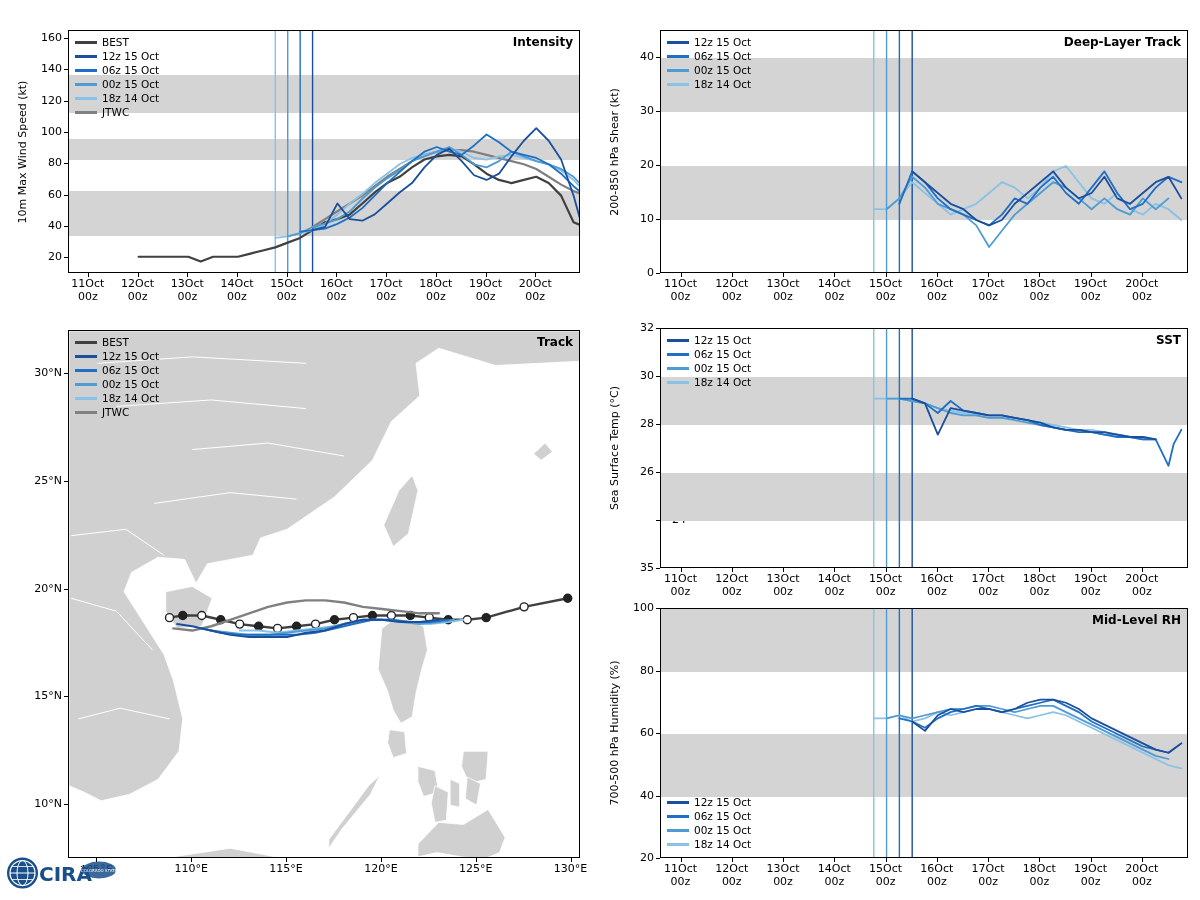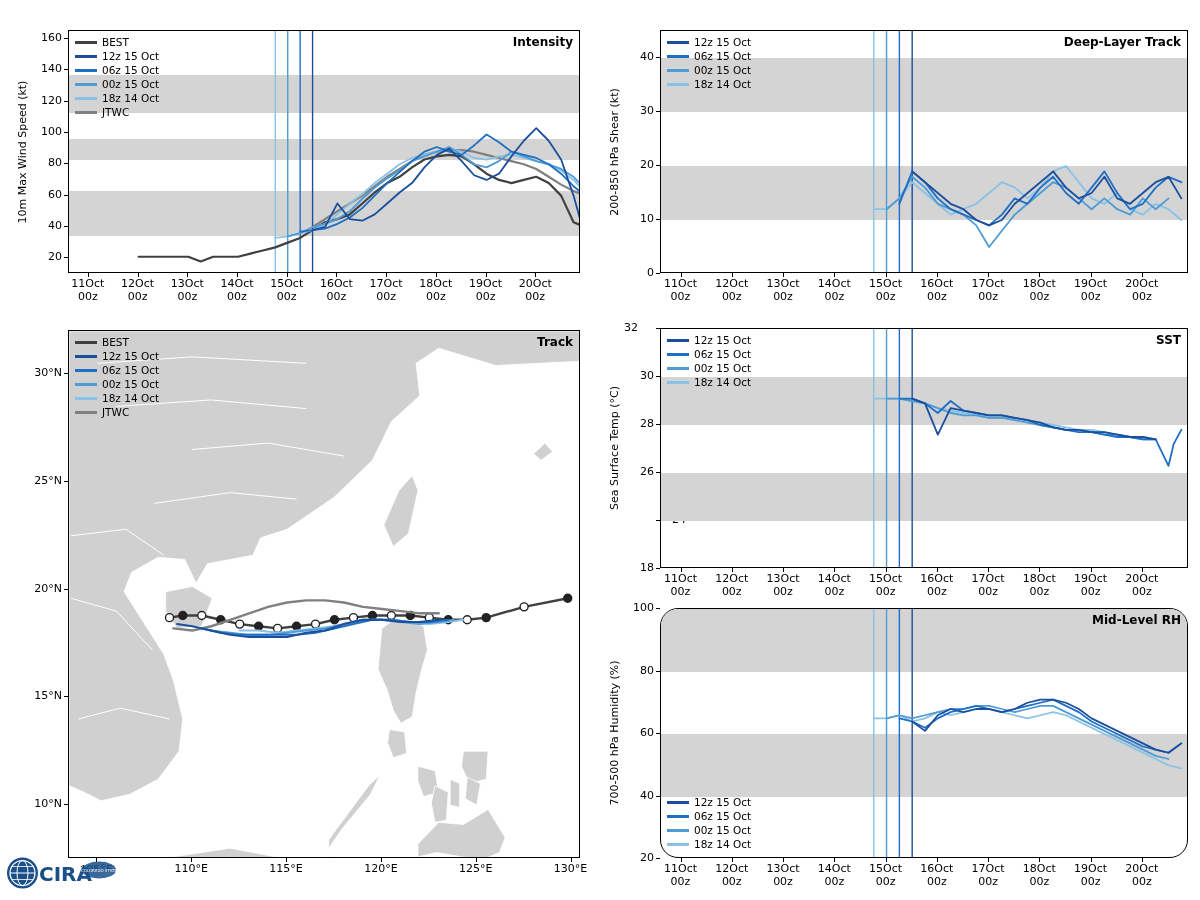--- a/index.html
+++ b/index.html
@@ -284,31 +284,31 @@
             <div class="legend-row">
               <span class="legend-swatch" style="background: rgb(79, 155, 212);"></span>
               <span>00z 15 Oct</span>
             </div>
             <div class="legend-row">
               <span class="legend-swatch" style="background: rgb(137, 194, 230);"></span>
               <span>18z 14 Oct</span>
             </div>
           </div>
         </div>
-        <div class="ytick" style="left: 616px; top: 561px; width: 38px;">18</div>
+        <div class="ytick" style="left: 616px; top: 561px; width: 38px;">35</div>
         <div class="tickmark" style="left: 656px; top: 568px; width: 4px; height: 1px;"></div>
         <div class="ytick" style="left: 648px; top: 513px; width: 38px;">24</div>
         <div class="tickmark" style="left: 656px; top: 520px; width: 4px; height: 1px;"></div>
         <div class="ytick" style="left: 616px; top: 465px; width: 38px;">26</div>
         <div class="tickmark" style="left: 656px; top: 472px; width: 4px; height: 1px;"></div>
         <div class="ytick" style="left: 616px; top: 417px; width: 38px;">28</div>
         <div class="tickmark" style="left: 656px; top: 424px; width: 4px; height: 1px;"></div>
         <div class="ytick" style="left: 616px; top: 369px; width: 38px;">30</div>
         <div class="tickmark" style="left: 656px; top: 376px; width: 4px; height: 1px;"></div>
-        <div class="ytick" style="left: 600px; top: 321px; width: 38px;">32</div>
+        <div class="ytick" style="left: 616px; top: 321px; width: 38px;">32</div>
         <div class="tickmark" style="left: 656px; top: 328px; width: 4px; height: 1px;"></div>
         <div class="ylabel" style="left: 608px; top: 448px; transform: rotate(-90deg) translate(-50%, 0px);">Sea Surface Temp (°C)</div>
         <div class="xtick" style="left: 650.505px; top: 573px; width: 60px;">11Oct<br>00z</div>
         <div class="tickmark" style="left: 680.505px; top: 568px; width: 1px; height: 4px;"></div>
         <div class="xtick" style="left: 701.767px; top: 573px; width: 60px;">12Oct<br>00z</div>
         <div class="tickmark" style="left: 731.767px; top: 568px; width: 1px; height: 4px;"></div>
         <div class="xtick" style="left: 753.029px; top: 573px; width: 60px;">13Oct<br>00z</div>
         <div class="tickmark" style="left: 783.029px; top: 568px; width: 1px; height: 4px;"></div>
         <div class="xtick" style="left: 804.291px; top: 573px; width: 60px;">14Oct<br>00z</div>
         <div class="tickmark" style="left: 834.291px; top: 568px; width: 1px; height: 4px;"></div>
@@ -319,21 +319,21 @@
         <div class="xtick" style="left: 958.078px; top: 573px; width: 60px;">17Oct<br>00z</div>
         <div class="tickmark" style="left: 988.078px; top: 568px; width: 1px; height: 4px;"></div>
         <div class="xtick" style="left: 1009.34px; top: 573px; width: 60px;">18Oct<br>00z</div>
         <div class="tickmark" style="left: 1039.34px; top: 568px; width: 1px; height: 4px;"></div>
         <div class="xtick" style="left: 1060.6px; top: 573px; width: 60px;">19Oct<br>00z</div>
         <div class="tickmark" style="left: 1090.6px; top: 568px; width: 1px; height: 4px;"></div>
         <div class="xtick" style="left: 1111.86px; top: 573px; width: 60px;">20Oct<br>00z</div>
         <div class="tickmark" style="left: 1141.86px; top: 568px; width: 1px; height: 4px;"></div>
       </div>
       <div class="panel" style="left: 0px; top: 0px; width: 1200px; height: 900px; pointer-events: none;">
-        <div class="plotbox" style="left: 660px; top: 608px; width: 528px; height: 250px; border-radius: 18px;">
+        <div class="plotbox" style="left: 660px; top: 608px; width: 528px; height: 250px;">
           <div class="band" style="top: 125px; height: 62.5px;"></div>
           <div class="band" style="top: 0px; height: 62.5px;"></div>
           <svg class="plot" width="528" height="250">
             <line x1="212.73786407766997" y1="0" x2="212.73786407766997" y2="250" stroke="#89c2e6" stroke-width="1.4"></line>
             <line x1="225.55339805825247" y1="0" x2="225.55339805825247" y2="250" stroke="#4f9bd4" stroke-width="1.4"></line>
             <line x1="238.368932038835" y1="0" x2="238.368932038835" y2="250" stroke="#1f6fc4" stroke-width="1.4"></line>
             <line x1="251.1844660194175" y1="0" x2="251.1844660194175" y2="250" stroke="#1b4f9c" stroke-width="1.4"></line>
             <polyline points="212.73786407766997,109.375 225.55339805825247,109.375 238.368932038835,106.25 251.1844660194175,112.5 264.00000000000006,109.375 276.8155339805826,103.125 289.6310679611651,106.25 302.4466019417476,103.125 315.2621359223301,100 328.07766990291265,100 340.8932038834952,103.125 353.70873786407776,106.25 366.5242718446603,109.375 379.33980582524276,106.25 392.1553398058253,103.125 404.9708737864078,106.25 417.78640776699035,112.5 430.6019417475729,118.75 443.41747572815535,125 456.23300970873794,131.25 469.04854368932047,137.5 481.864077669903,143.75 494.6796116504855,150 507.49514563106806,156.25 520.3106796116506,159.375" fill="none" stroke="#89c2e6" stroke-width="1.8" stroke-linejoin="round" stroke-linecap="round"></polyline>
             <polyline points="225.55339805825247,109.375 238.368932038835,106.25 251.1844660194175,109.375 264.00000000000006,106.25 276.8155339805826,103.125 289.6310679611651,100 302.4466019417476,100 315.2621359223301,96.875 328.07766990291265,96.875 340.8932038834952,100 353.70873786407776,103.125 366.5242718446603,100 379.33980582524276,96.875 392.1553398058253,96.875 404.9708737864078,103.125 417.78640776699035,109.375 430.6019417475729,115.625 443.41747572815535,121.875 456.23300970873794,128.125 469.04854368932047,134.375 481.864077669903,140.625 494.6796116504855,146.875 507.49514563106806,150" fill="none" stroke="#4f9bd4" stroke-width="1.8" stroke-linejoin="round" stroke-linecap="round"></polyline>
             <polyline points="238.368932038835,109.375 251.1844660194175,112.5 264.00000000000006,118.75 276.8155339805826,109.375 289.6310679611651,103.125 302.4466019417476,100 315.2621359223301,96.875 328.07766990291265,100 340.8932038834952,103.125 353.70873786407776,100 366.5242718446603,96.875 379.33980582524276,93.75 392.1553398058253,90.625 404.9708737864078,96.875 417.78640776699035,103.125 430.6019417475729,112.5 443.41747572815535,118.75 456.23300970873794,125 469.04854368932047,131.25 481.864077669903,137.5 494.6796116504855,140.625 507.49514563106806,143.75 520.3106796116506,134.375" fill="none" stroke="#1f6fc4" stroke-width="1.8" stroke-linejoin="round" stroke-linecap="round"></polyline>

